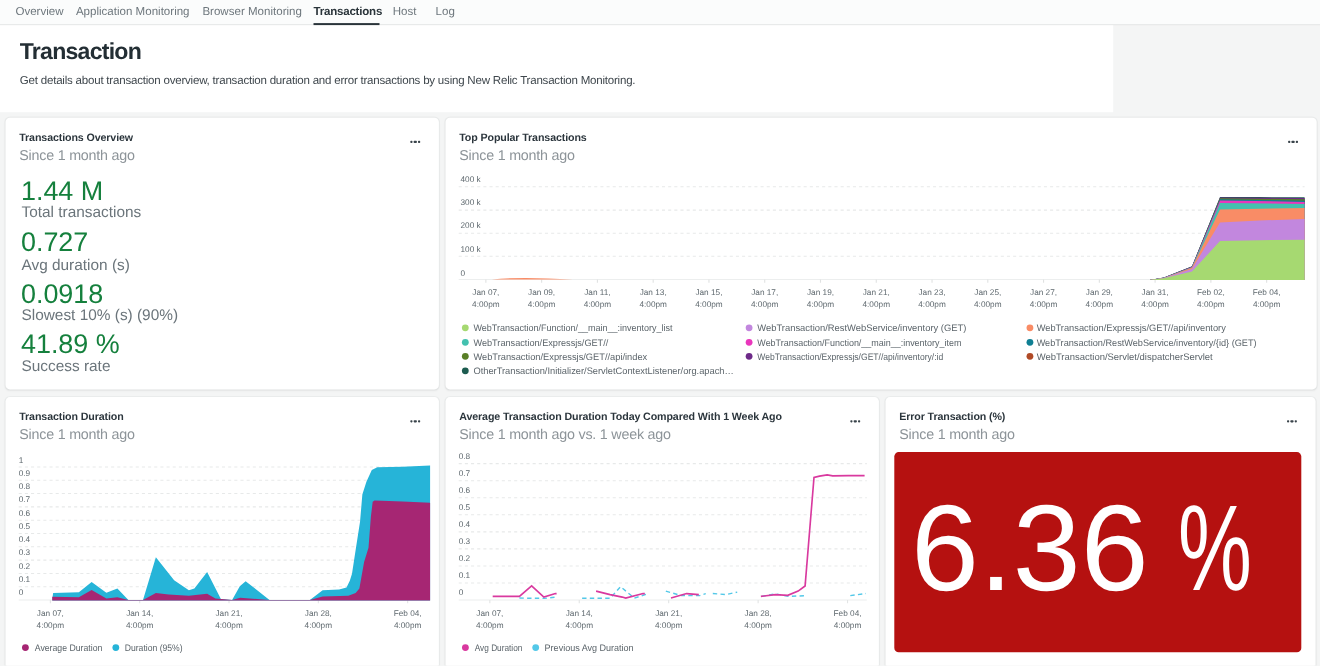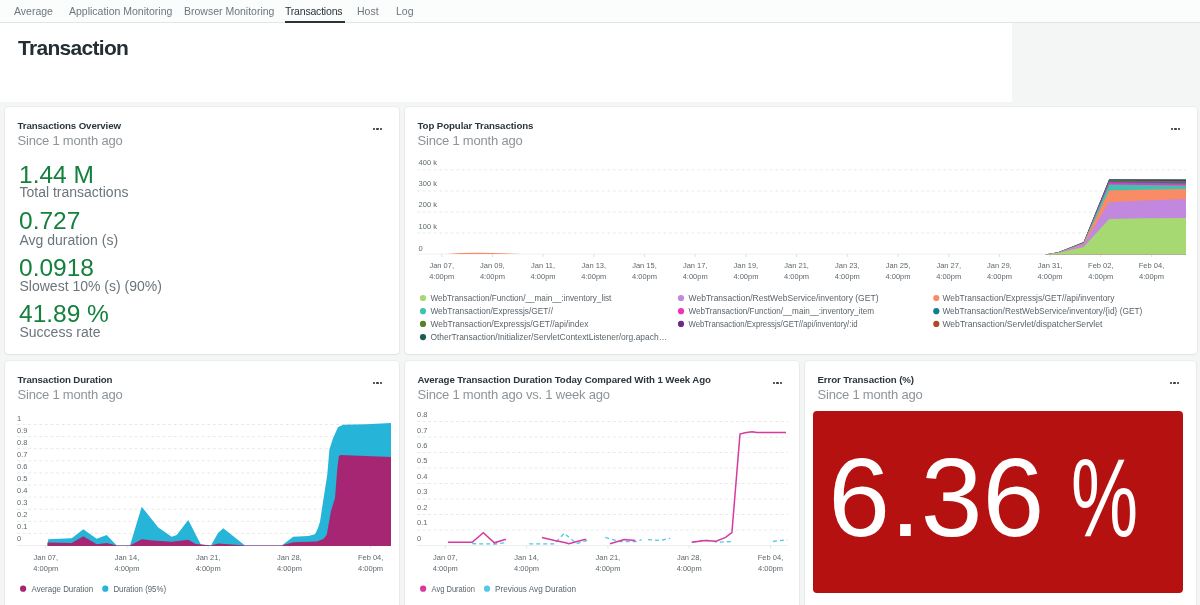--- a/index.html
+++ b/index.html
@@ -1,20 +1,20 @@
 <!DOCTYPE html>
 <html><head>
 <meta charset="utf-8">
 <style>
 * { margin:0; padding:0; box-sizing:border-box; }
 html,body { width:1200px; height:605px; overflow:hidden; }
 body { font-family:"Liberation Sans", sans-serif; background:#f4f5f5; position:relative; }
 .nav { position:absolute; left:0; top:0; width:1200px; height:23px; background:#fbfcfc; border-bottom:1px solid #e3e5e5; }
 .nav span { position:absolute; top:0; line-height:22px; font-size:10.5px; color:#6e777d; }
-.nav span.act { color:#2a343a; font-weight:normal; }
+.nav span.act { color:#2a343a; font-weight:bold; }
 .nav .under { position:absolute; height:2px; background:#2a343a; top:21px; }
 .hdr { position:absolute; left:0; top:23px; width:1012px; height:79px; background:#fff; }
 .hdr h1 { position:absolute; left:18px; top:13px; font-size:21px; letter-spacing:-0.7px; color:#232e34; }
 .hdr p { position:absolute; left:18px; top:43.5px; font-size:10.5px; letter-spacing:-0.2px; color:#3f474d; }
 .card { position:absolute; background:#fff; border-radius:4px; box-shadow:0 1px 2px rgba(0,0,0,0.05), 0 0 0 1px #ebeded; }
 .ct { position:absolute; left:12.5px; top:13px; font-size:9.7px; letter-spacing:-0.1px; font-weight:bold; color:#2b353c; }
 .cs { position:absolute; left:12.5px; top:26px; font-size:13px; letter-spacing:-0.2px; color:#8d9499; }
 .dots { position:absolute; top:21px; right:17px; display:flex; gap:1px; }
 .dots i { width:2.4px; height:2.4px; background:#39434a; border-radius:30%; }
 #c1 { left:5px; top:107px; width:394px; height:247px; }
@@ -28,30 +28,31 @@
 .red span { position:absolute; color:#fff; font-size:111px; line-height:111px; top:31.9px; }
 .red .n { left:15.2px; }
 .red .p { left:258.3px; display:inline-block; transform:scaleX(0.68); transform-origin:0 0; }
 svg { position:absolute; left:0; top:0; }
 svg text { font-family:"Liberation Sans", sans-serif; fill:#5e686e; font-size:7.5px; }
 text.lg { font-size:8.6px; fill:#5b646a; }
 </style>
 </head>
 <body>
 <div class="nav">
-  <span style="left:14px">Average</span>
+  <span style="left:14px">Overview</span>
   <span style="left:69px">Application Monitoring</span>
   <span style="left:184px">Browser Monitoring</span>
   <span class="act" style="left:285px; letter-spacing:-0.2px">Transactions</span>
   <span style="left:357px">Host</span>
   <span style="left:396px">Log</span>
   <div class="under" style="left:285px; width:60px"></div>
 </div>
 <div class="hdr">
   <h1>Transaction</h1>
+  <p>Get details about transaction overview, transaction duration and error transactions by using New Relic Transaction Monitoring.</p>
 </div>
 
 <div class="card" id="c1">
   <div class="ct">Transactions Overview</div>
   <div class="cs">Since 1 month ago</div>
   <div class="dots">
       <i></i>
       <i></i>
       <i></i>
     </div>

